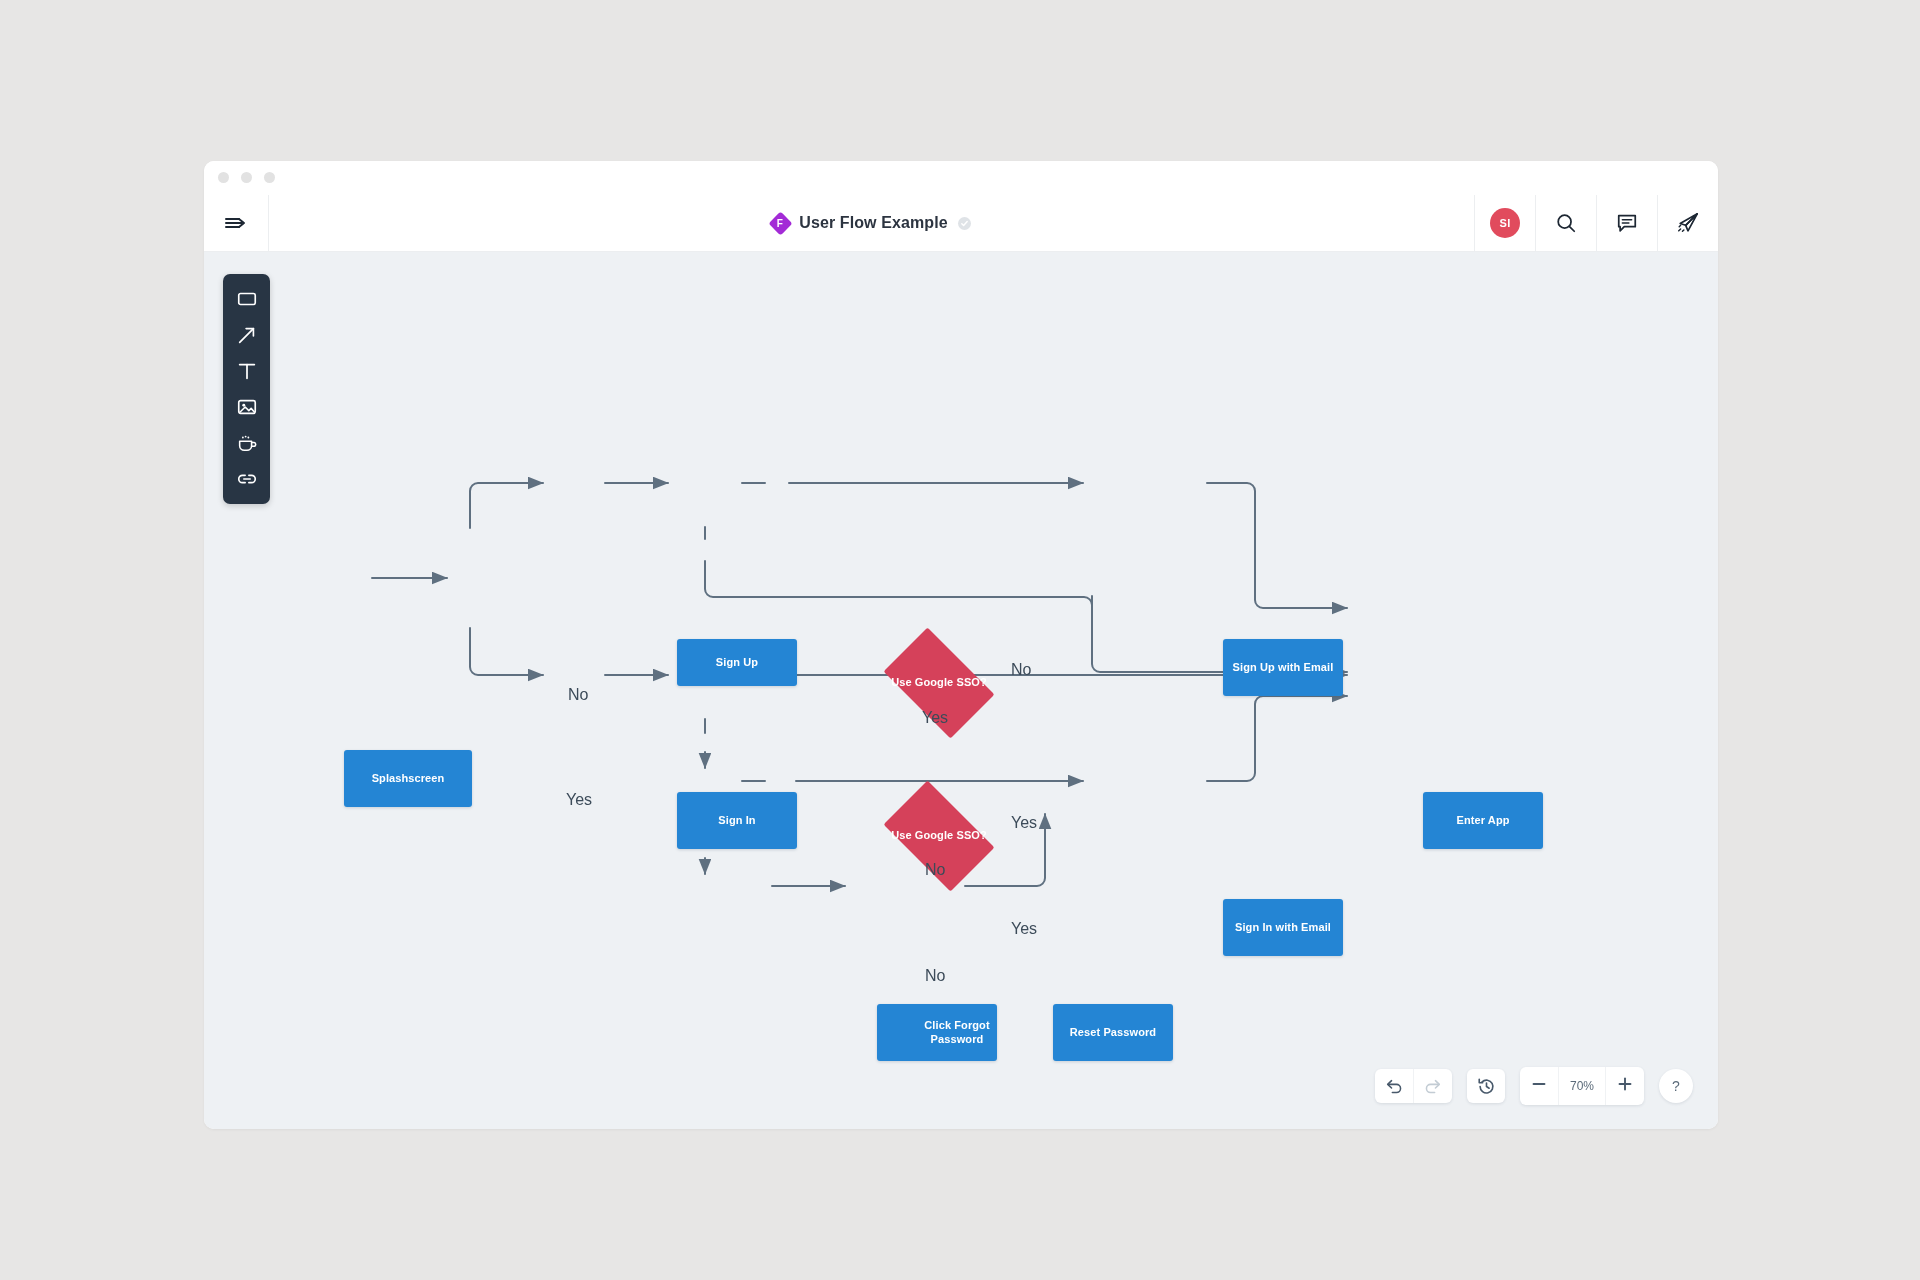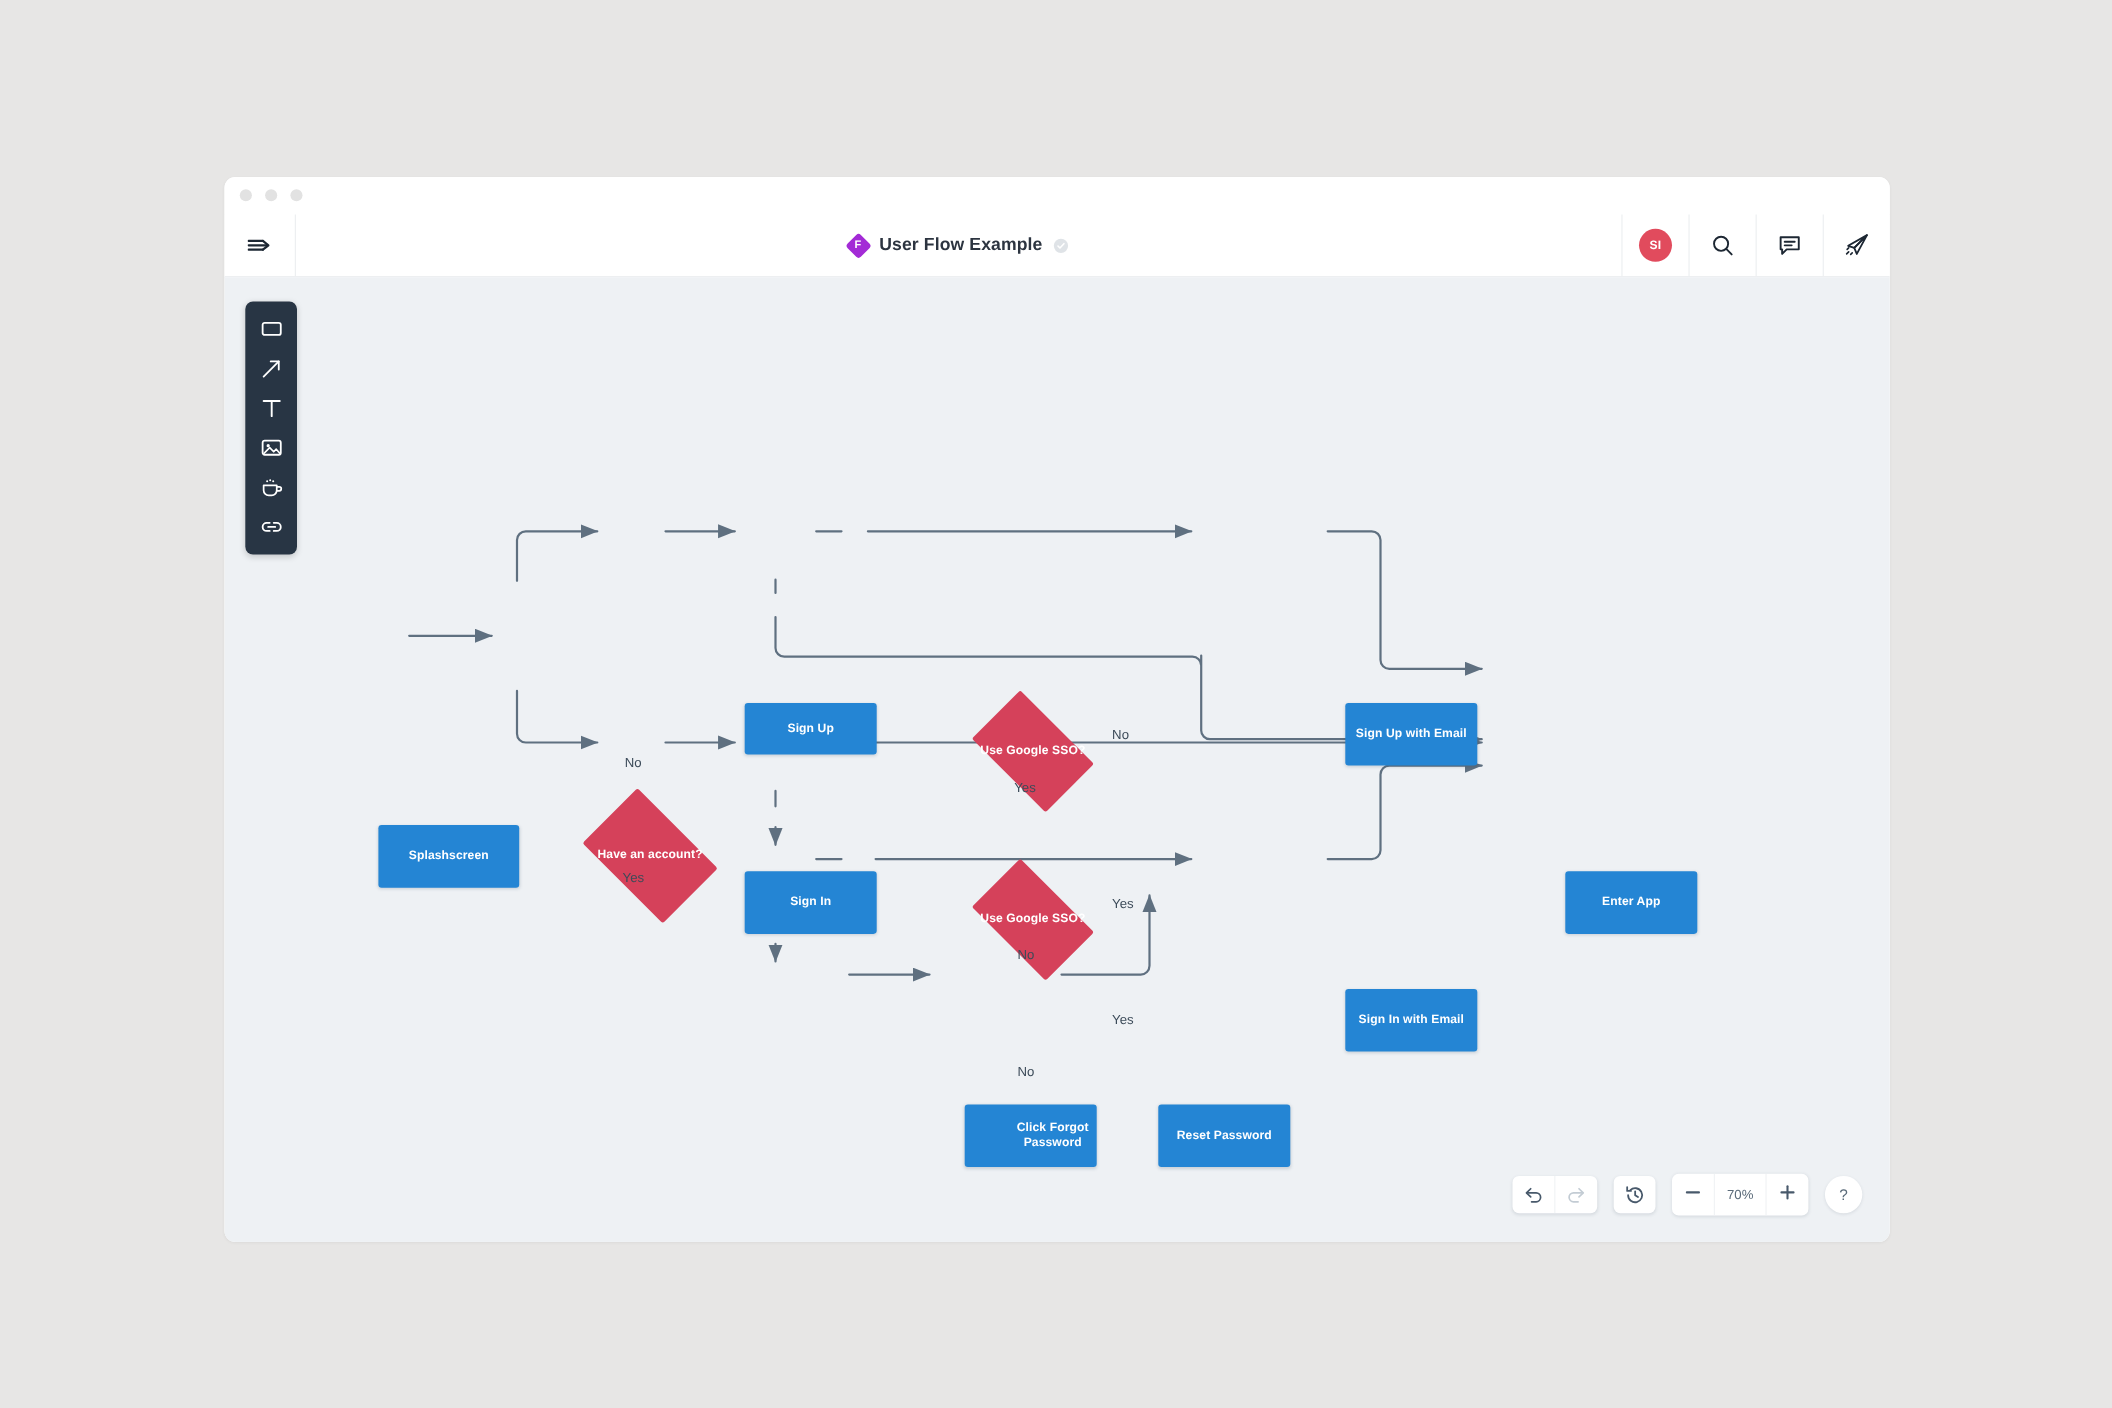--- a/index.html
+++ b/index.html
@@ -215,21 +215,21 @@
     z-index: 2;
     color: #fff;
     font-size: 11px;
     font-weight: bold;
     line-height: 1.25;
     text-align: center;
     pointer-events: none;
   }
   .edge-label {
     position: absolute;
-    font-size: 12px;
+    font-size: 16px;
     color: #3c4b59;
     font-family: "Liberation Sans", sans-serif;
     white-space: nowrap;
   }
 
   
   .bottom-controls {
     position: absolute;
     right: 25px;
     bottom: 24px;
@@ -430,24 +430,20 @@
         <path d="M1003 529 H1043 a8 8 0 0 0 8 -8 V452 a8 8 0 0 1 8 -8 H1143" marker-end="url(#ah)"></path>
       </g>
     </svg>
 
     <div class="flow">
 
       <div class="node rect" style="left:140px; top:498px; width:128px; height:57px;">
         <span>Splashscreen</span>
       </div>
 
-      <div class="node diamond-wrap" style="left:314px; top:476px; width:146px; height:100px;">
-        <div class="diamond-shape"></div>
-        <span class="diamond-label">Have an account?</span>
-      </div>
 
       <div class="node rect" style="left:473px; top:387px; width:120px; height:47px;">
         <span>Sign Up</span>
       </div>
 
       <div class="node diamond-wrap" style="left:668px; top:387px; width:134px; height:88px;">
         <div class="diamond-shape"></div>
         <span class="diamond-label">Use Google SSO?</span>
       </div>
 

